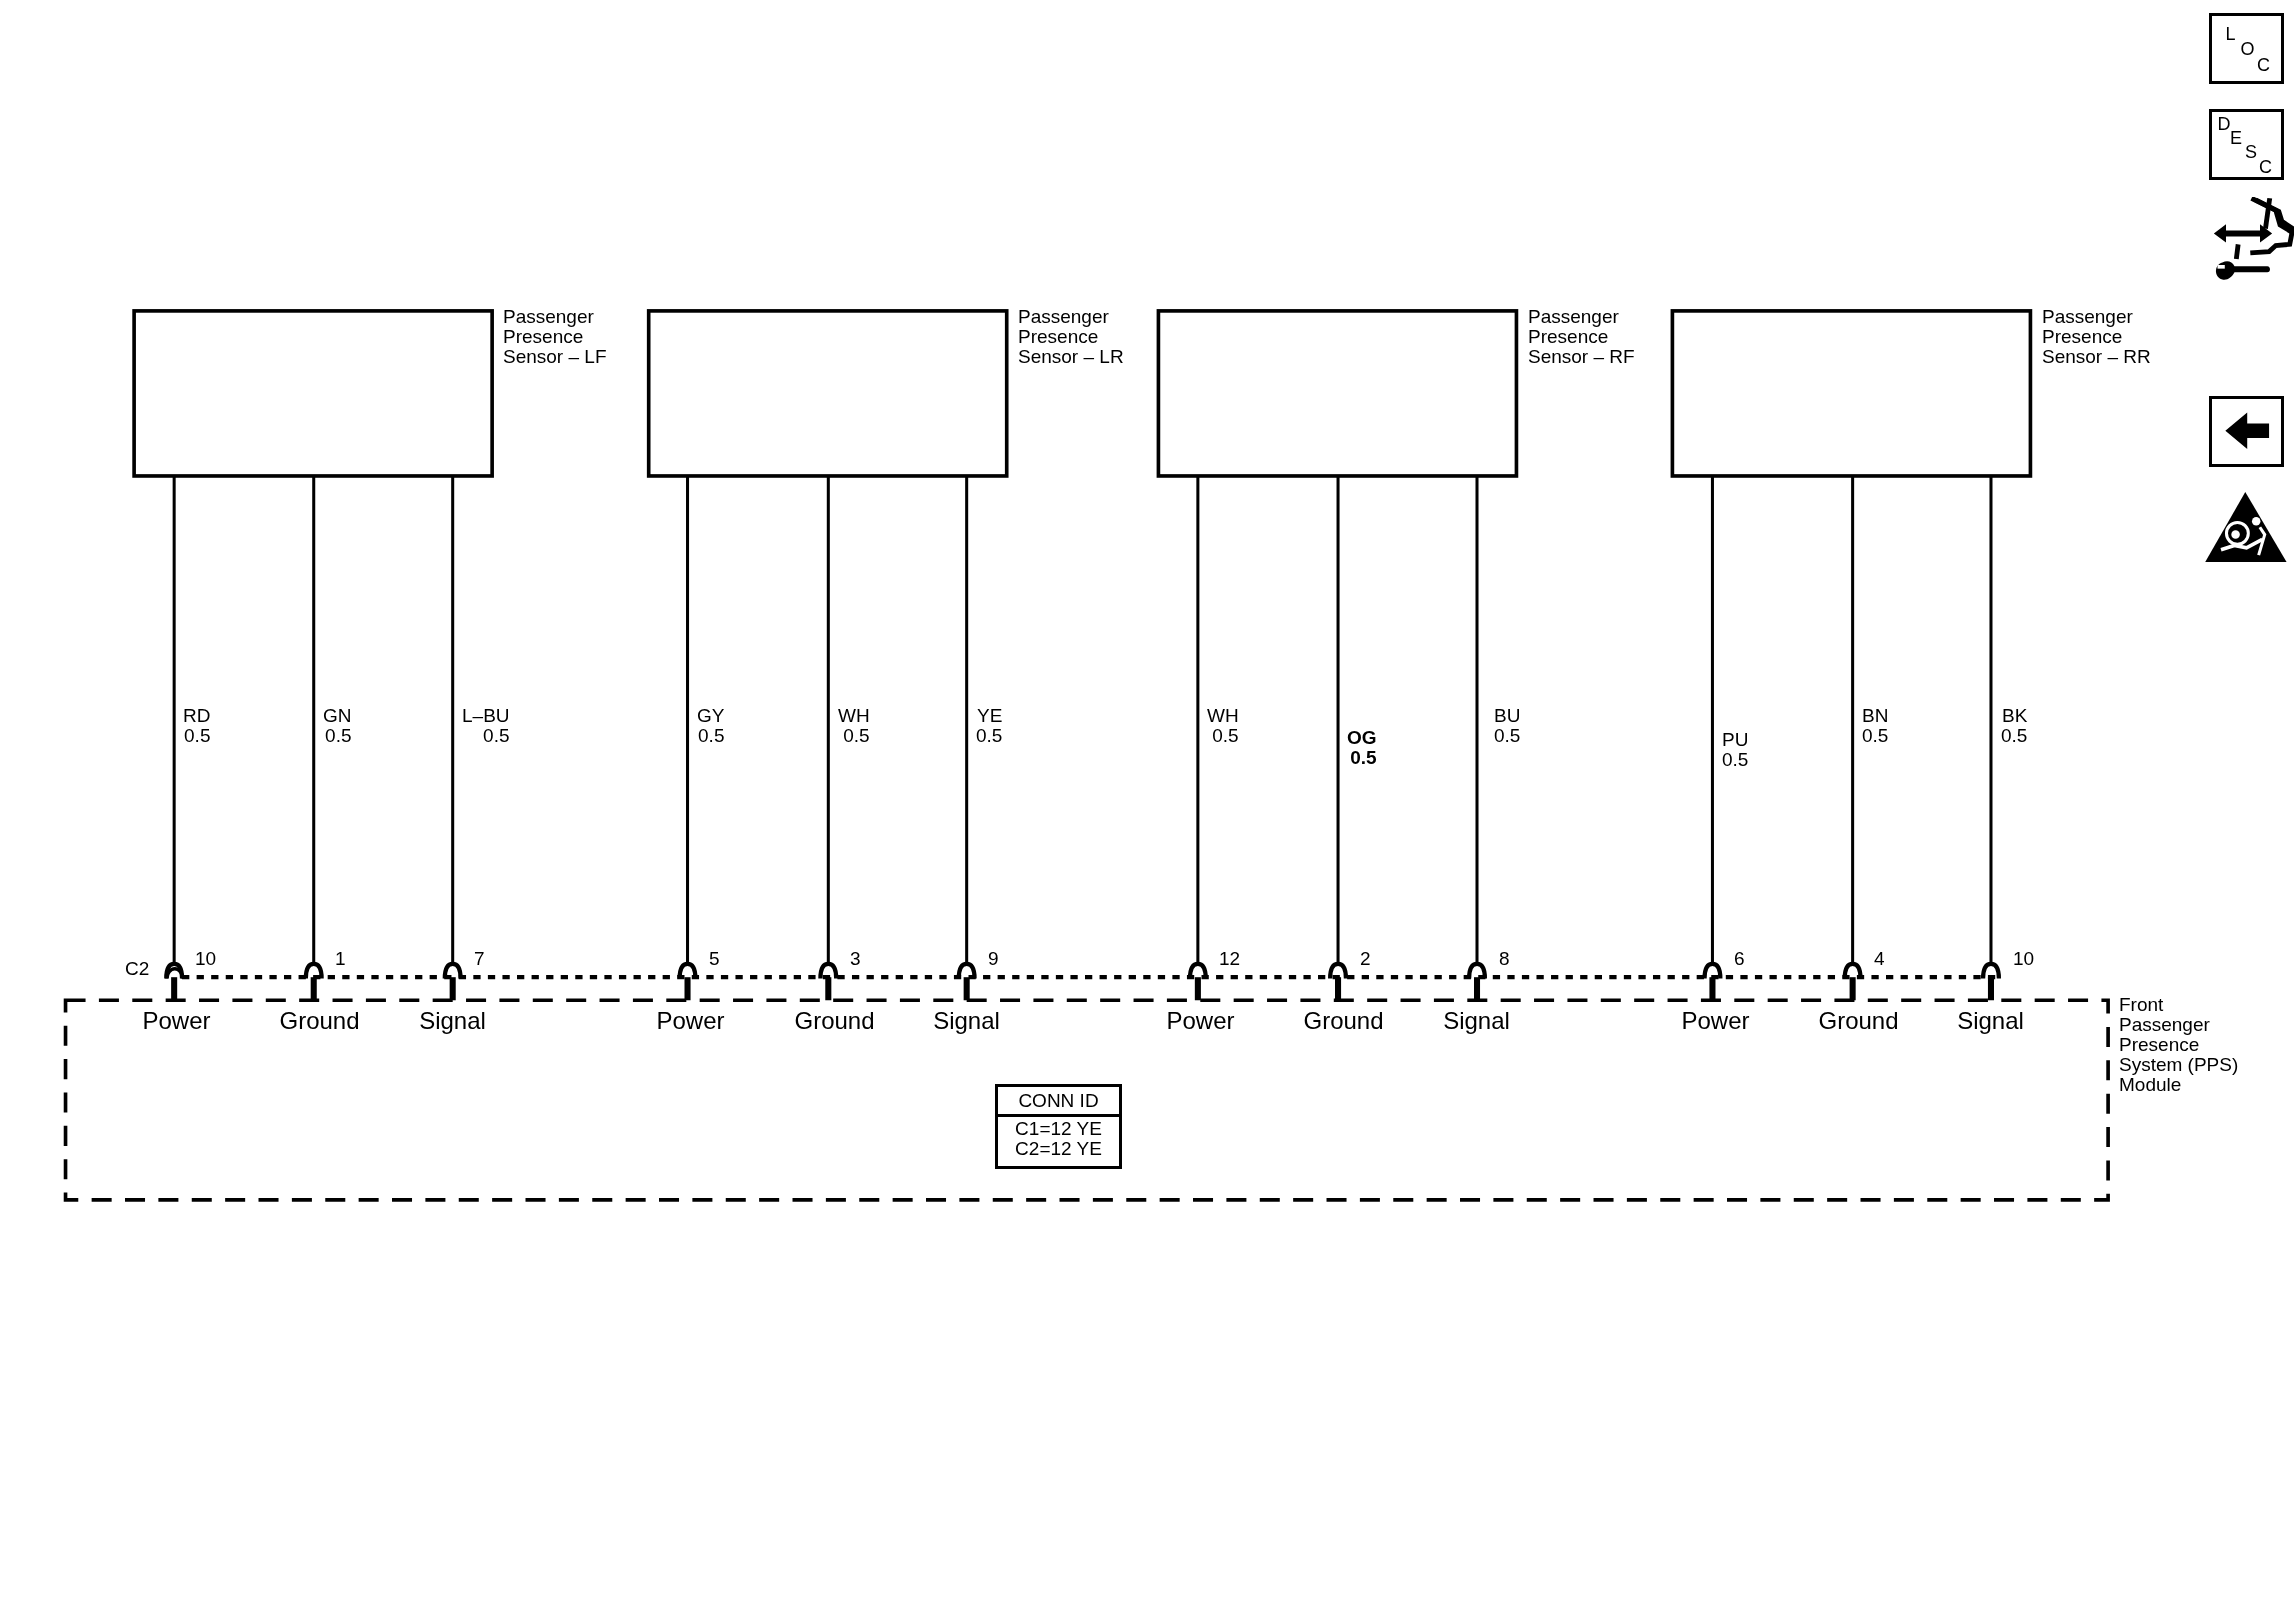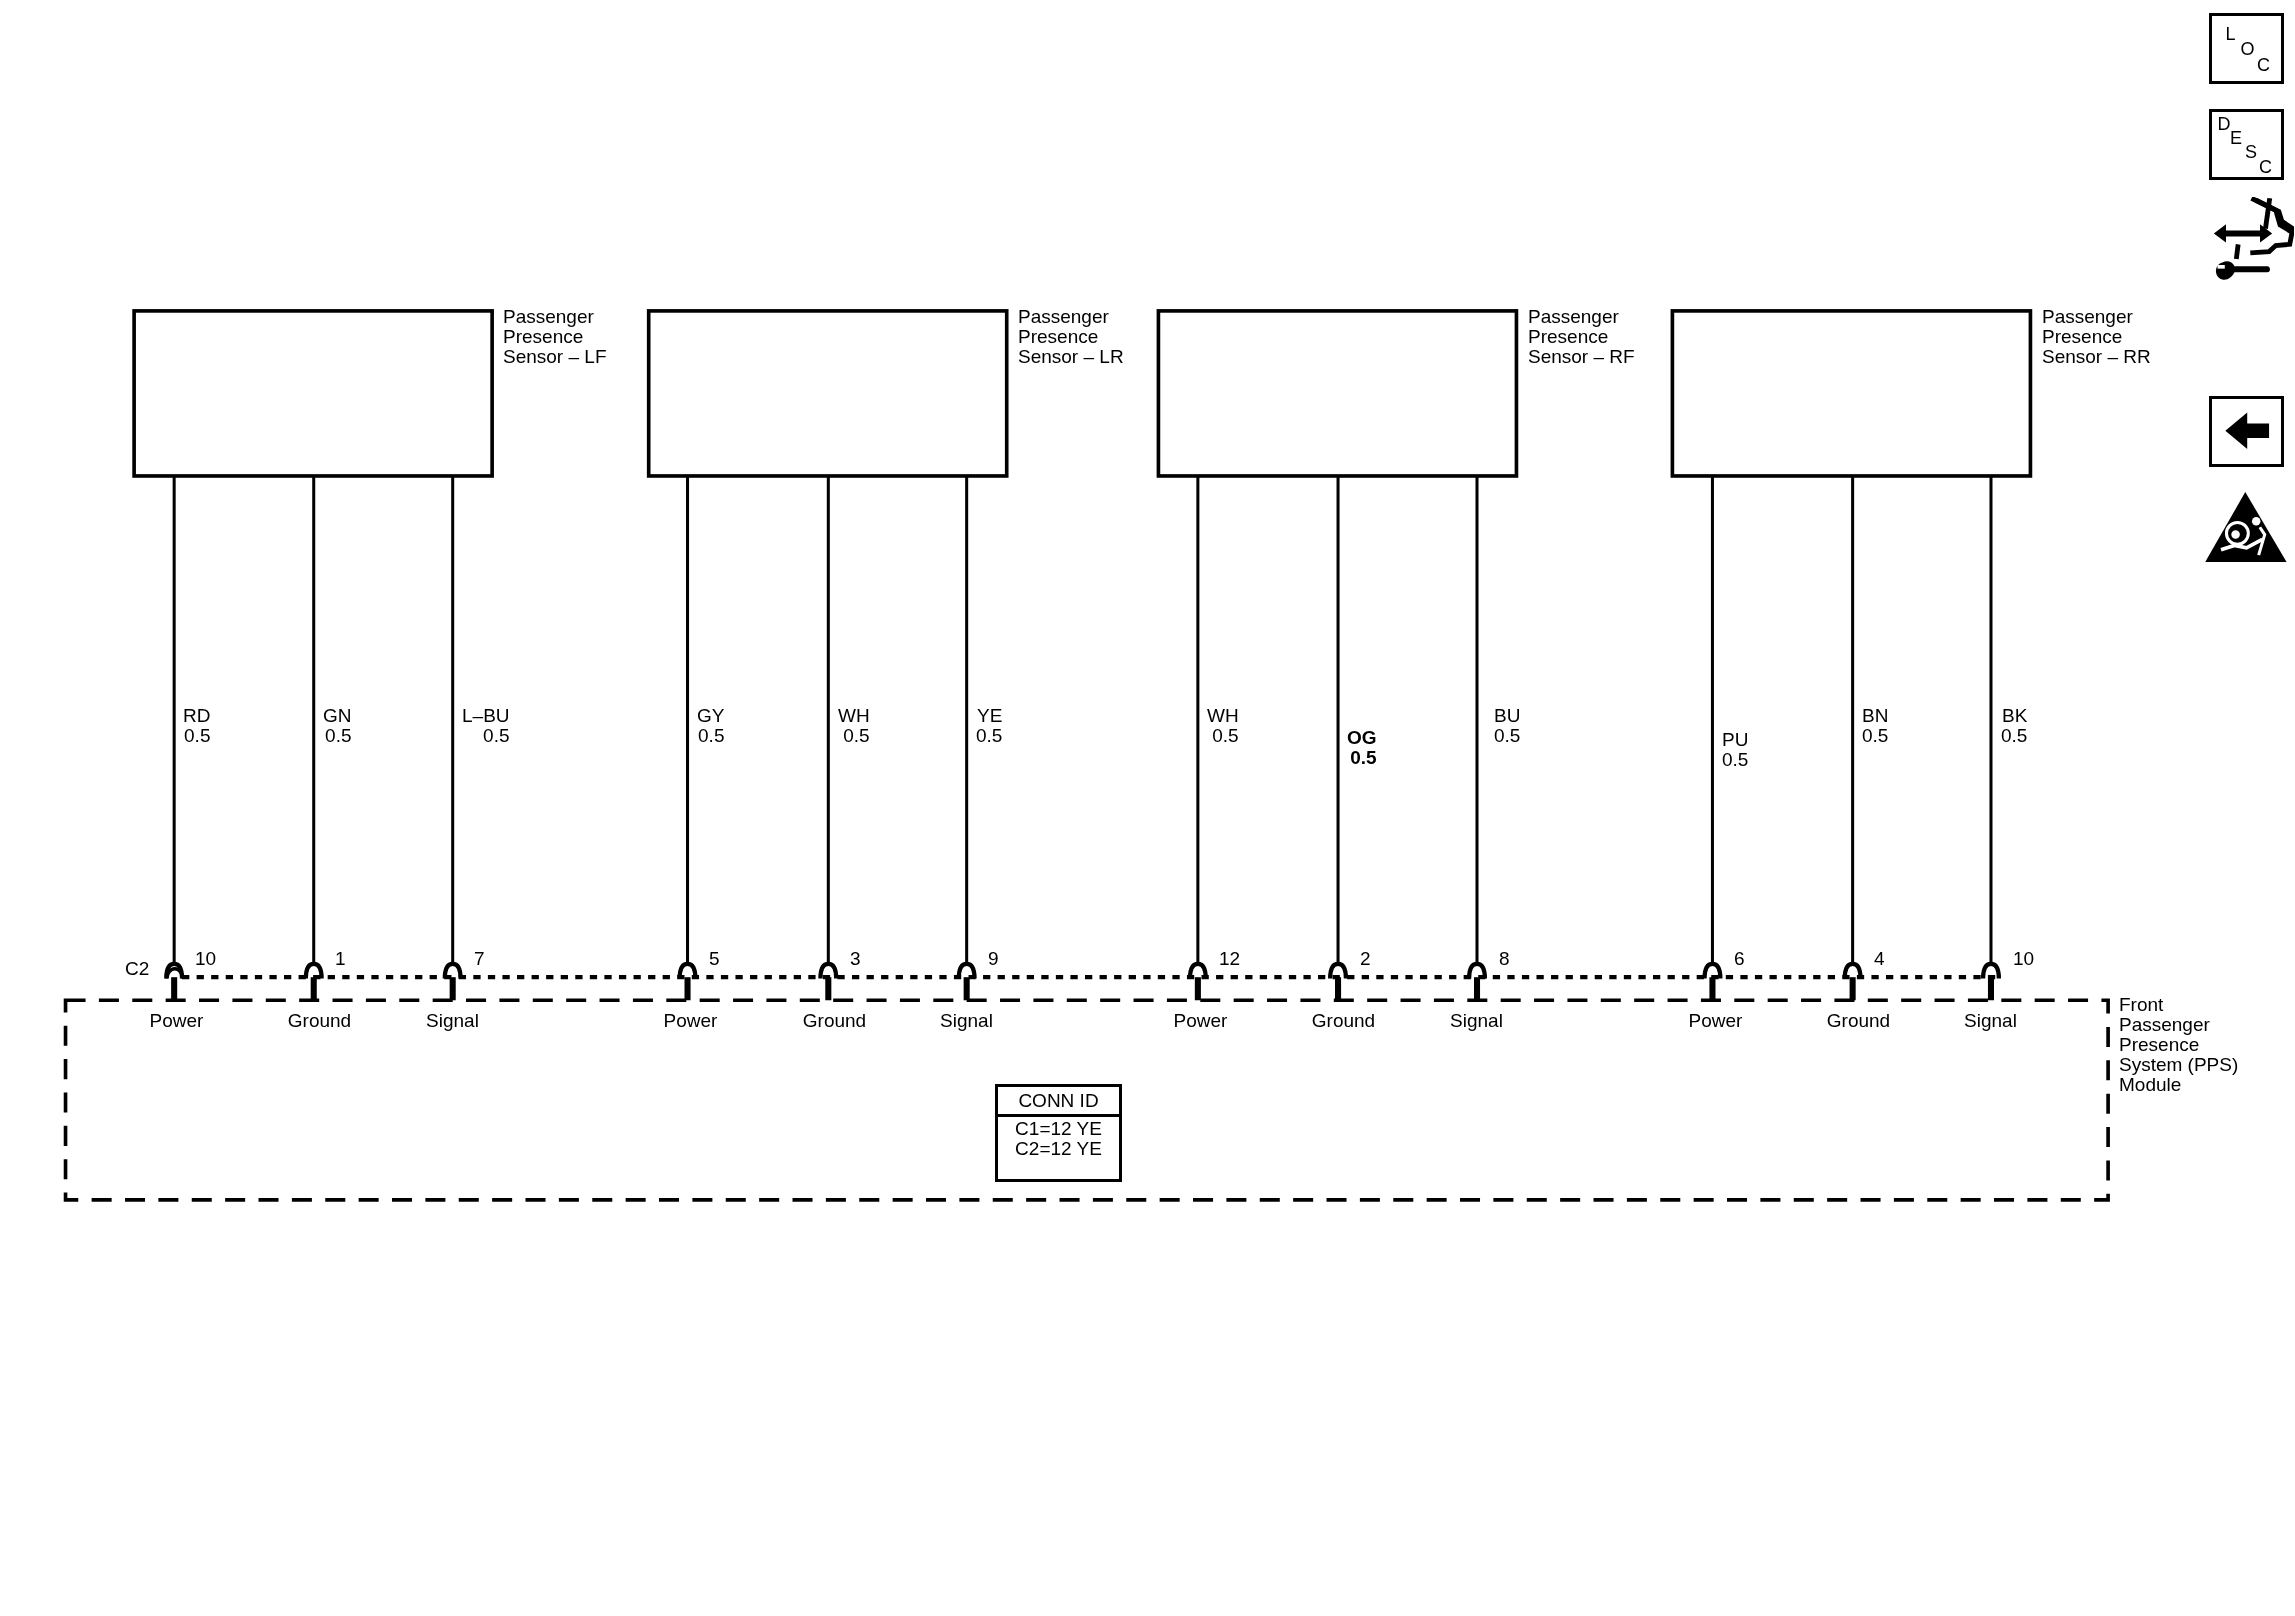--- a/index.html
+++ b/index.html
@@ -3,23 +3,23 @@
 <meta charset="utf-8">
 <style>
   html, body { margin: 0; padding: 0; background: #ffffff; }
   body { width: 2295px; height: 1617px; position: relative; overflow: hidden;
          font-family: "Liberation Sans", sans-serif; color: #000; }
   svg.diagram { position: absolute; left: 0; top: 0; }
   .lbl { position: absolute; font-size: 19px; line-height: 20px; white-space: pre; color: #000; }
   .comp-label { font-size: 19px; line-height: 20px; }
   .wire-label { font-size: 19px; line-height: 20px; text-align: right; }
   .pin-num { font-size: 19px; }
-  .pin-func { font-size: 19px; text-align: center; width: 121px; margin-left: -61px; }
+  .pin-func { font-size: 24px; text-align: center; width: 121px; margin-left: -61px; }
   .module-label { font-size: 19px; line-height: 20px; }
-  .conn-box { position: absolute; left: 995px; top: 1084px; width: 127px; height: 98px;
+  .conn-box { position: absolute; left: 995px; top: 1084px; width: 127px; height: 85px;
               border: 3.6px solid #000; box-sizing: border-box; background: #fff; }
   .conn-box .hdr { height: 27px; border-bottom: 3.6px solid #000; text-align: center;
                    font-size: 19px; line-height: 27px; }
   .conn-box .row { text-align: center; font-size: 19px; line-height: 20px; }
   .conn-box .rows { padding-top: 2.4px; }
   .nav-icon { position: absolute; cursor: pointer; }
   .nav-box { border: 3.6px solid #000; box-sizing: border-box; width: 75px; background:#fff; }
 </style>
 </head>
 <body>

